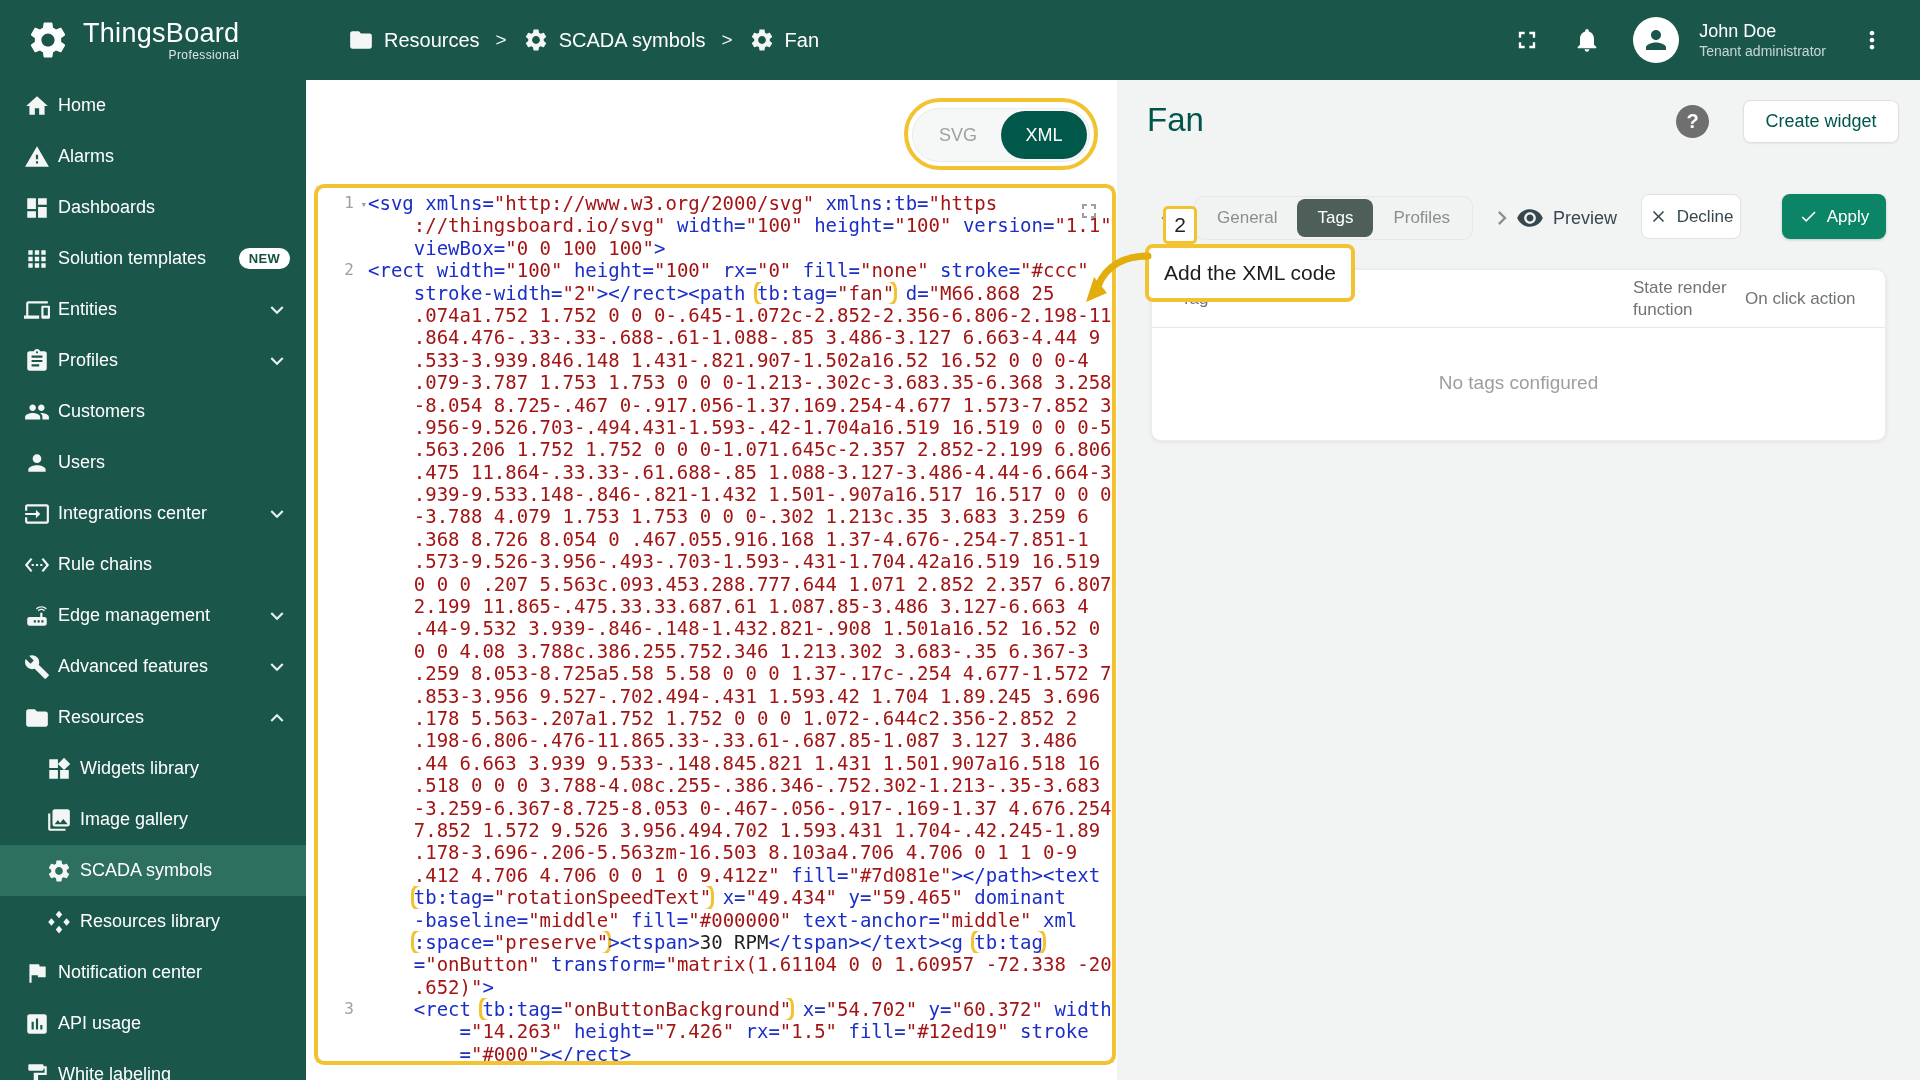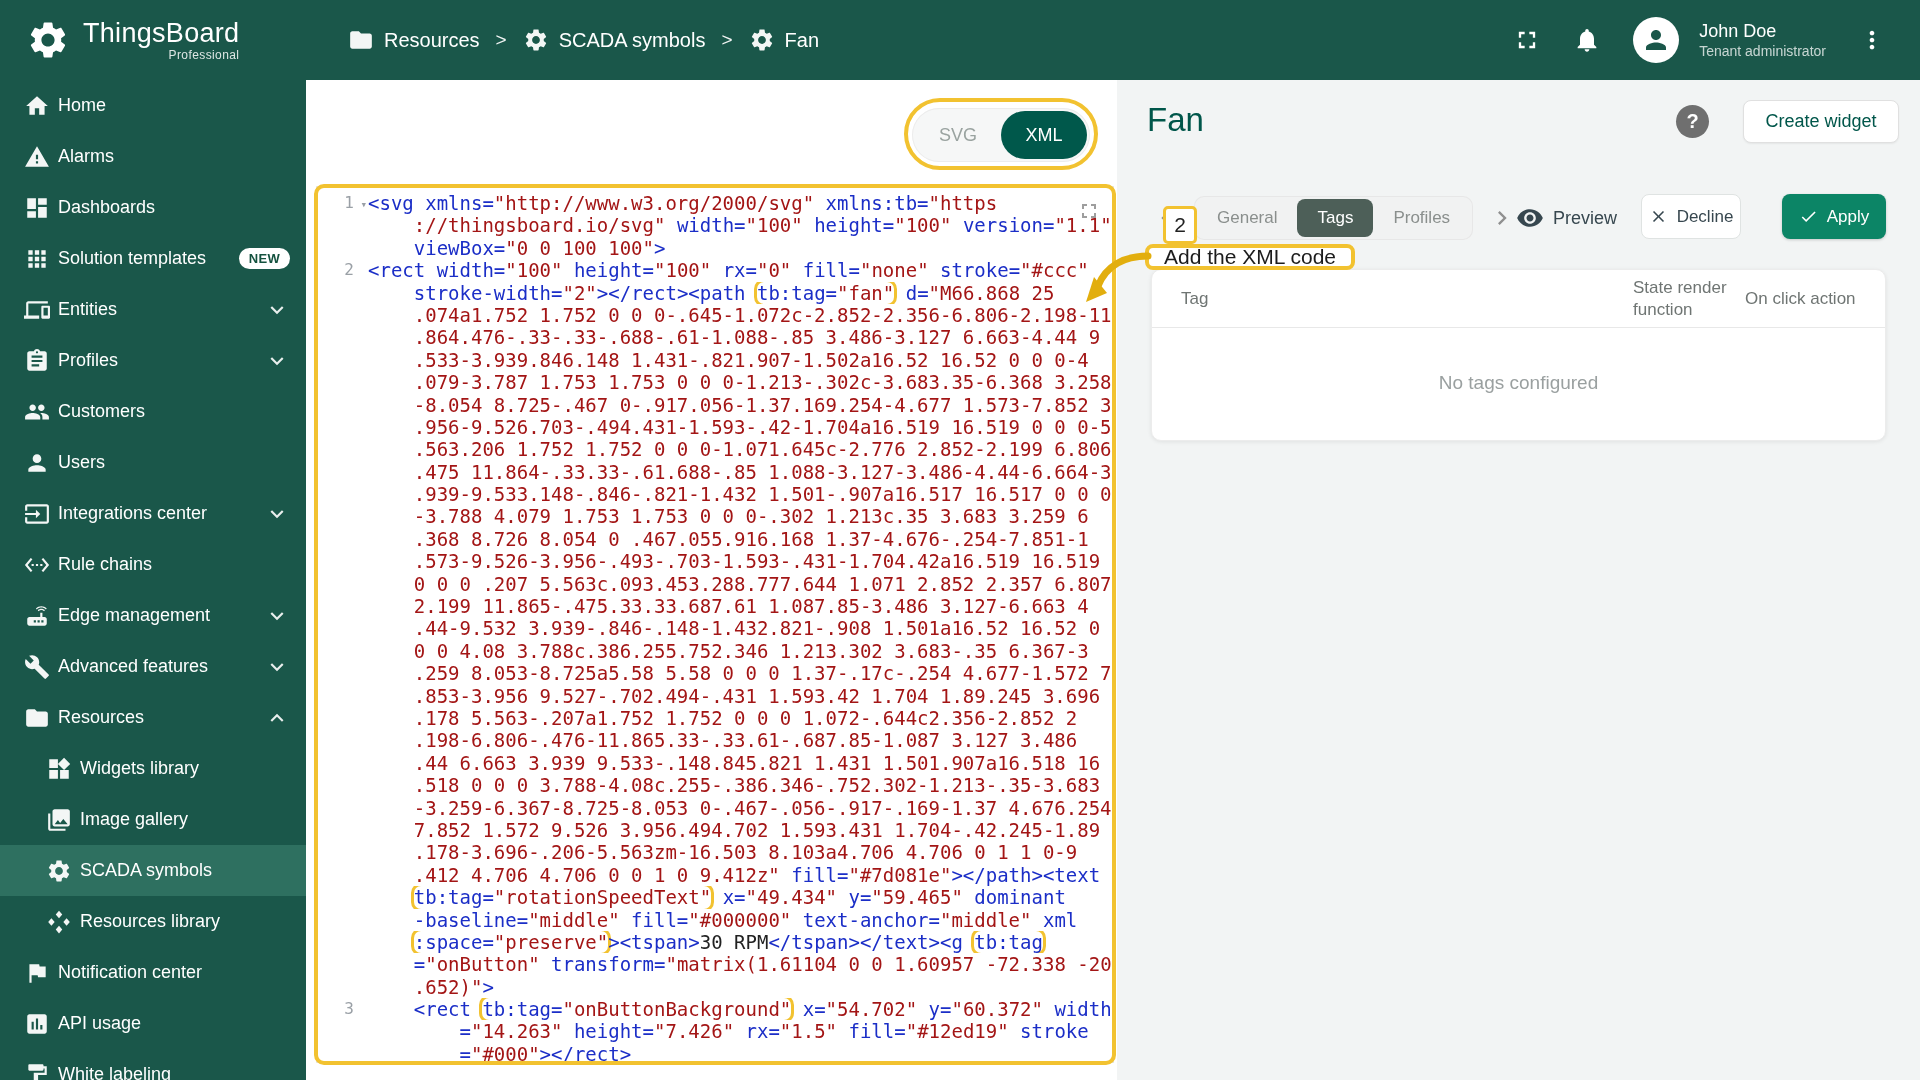--- a/index.html
+++ b/index.html
@@ -71,21 +71,21 @@
 .decline-btn{position:absolute;left:505px;top:114px;width:100px;height:45px;background:#fff;border:1px solid #dfe3e2;border-radius:8px;display:flex;align-items:center;justify-content:center;gap:9px;font-size:17px;color:#37474f;cursor:pointer;font-family:inherit}
 .decline-btn svg{width:19px;height:19px}
 .apply-btn{position:absolute;left:646px;top:114px;width:104px;height:45px;background:#0c8566;border:none;border-radius:8px;display:flex;align-items:center;justify-content:center;gap:9px;font-size:17px;color:#fff;cursor:pointer;font-family:inherit;box-shadow:0 1px 3px rgba(0,0,0,.18)}
 .apply-btn svg{width:19px;height:19px}
 .tags-card{position:absolute;left:15px;top:189px;width:735px;height:172px;background:#fff;border-radius:10px;border:1px solid #ececec;box-shadow:0 1px 4px rgba(0,0,0,.08)}
 .thead{display:grid;grid-template-columns:1fr 112px 132px;align-items:center;height:58px;padding-left:29px;padding-right:8px;border-bottom:1px solid #e8e8e8;color:#6f7573;font-size:17px;line-height:1.25}
 .empty{height:110px;display:flex;align-items:center;justify-content:center;color:#9aa0a0;font-size:19px}
 
 
 .step2{position:absolute;left:1163px;top:206px;width:34px;height:38px;background:#fff;border:3px solid #f2c230;border-radius:5px;display:flex;align-items:center;justify-content:center;font-size:21px;color:#222;z-index:8}
-.callout{position:absolute;left:1145px;top:244px;height:26px;background:#fff;border:4px solid #f2c230;border-radius:8px;display:flex;align-items:center;padding:0 15px;font-size:21px;color:#1c1c1c;z-index:8;white-space:nowrap}
+.callout{position:absolute;left:1145px;top:244px;height:58px;background:#fff;border:4px solid #f2c230;border-radius:8px;display:flex;align-items:center;padding:0 15px;font-size:21px;color:#1c1c1c;z-index:8;white-space:nowrap}
 .arrow{position:absolute;left:1082px;top:248px;z-index:8;pointer-events:none}
 </style>
 </head>
 <body>
 
 <div class="app">
 
   <header class="topbar">
     <div class="logo">
       <svg class="logo-gear" viewBox="0 0 24 24">
@@ -341,21 +341,21 @@
           <div class="crow">
             <span class="gut"></span>
             <span class="ctext"><span class="tk-s">    -8.054 8.725-.467 0-.917.056-1.37.169.254-4.677 1.573-7.852 3</span></span>
           </div>
           <div class="crow">
             <span class="gut"></span>
             <span class="ctext"><span class="tk-s">    .956-9.526.703-.494.431-1.593-.42-1.704a16.519 16.519 0 0 0-5</span></span>
           </div>
           <div class="crow">
             <span class="gut"></span>
-            <span class="ctext"><span class="tk-s">    .563.206 1.752 1.752 0 0 0-1.071.645c-2.776 2.852-2.199 6.806</span></span>
+            <span class="ctext"><span class="tk-s">    .563.206 1.752 1.752 0 0 0-1.071.645c-2.357 2.852-2.199 6.806</span></span>
           </div>
           <div class="crow">
             <span class="gut"></span>
             <span class="ctext"><span class="tk-s">    .475 11.864-.33.33-.61.688-.85 1.088-3.127-3.486-4.44-6.664-3</span></span>
           </div>
           <div class="crow">
             <span class="gut"></span>
             <span class="ctext"><span class="tk-s">    .939-9.533.148-.846-.821-1.432 1.501-.907a16.517 16.517 0 0 0</span></span>
           </div>
           <div class="crow">

